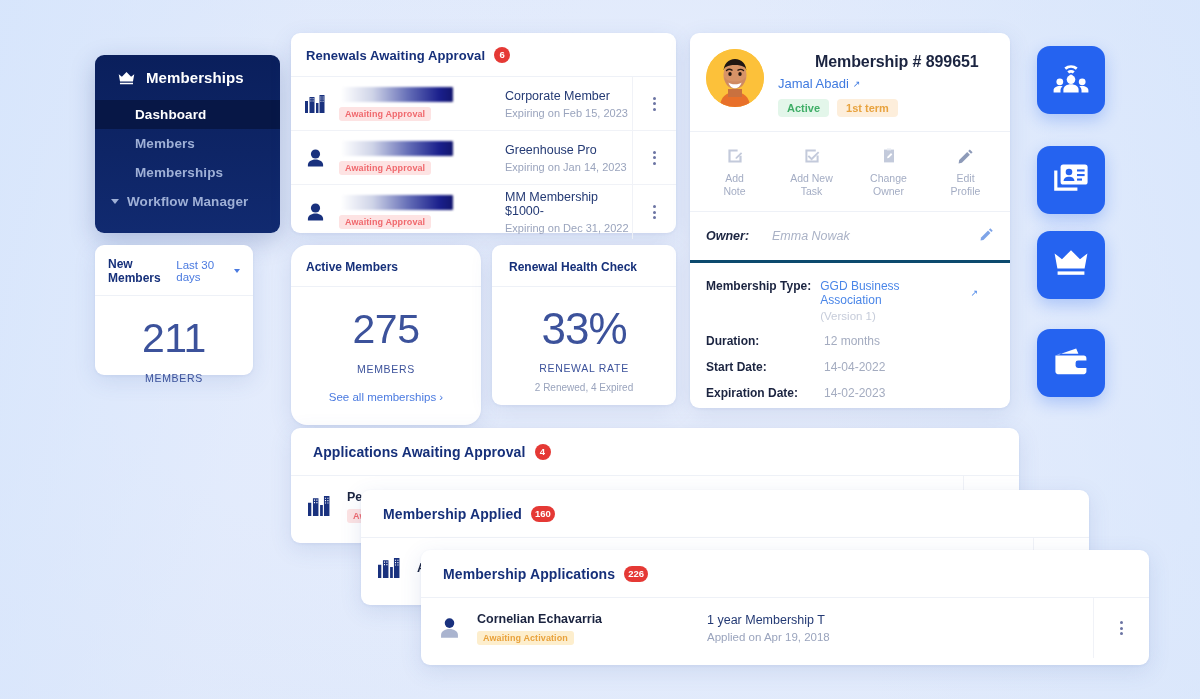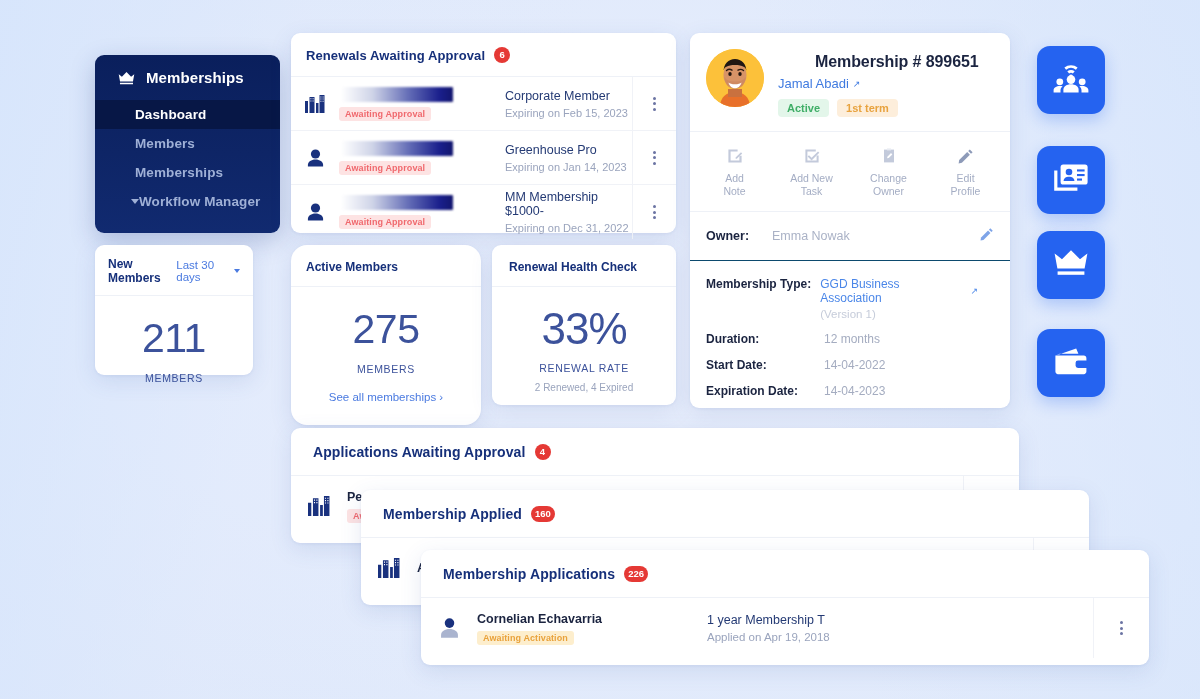--- a/index.html
+++ b/index.html
@@ -39,21 +39,21 @@
   .sb-brand {
     display:flex; align-items:center; gap:10px;
     padding: 14px 0 14px 22px;
     color:#fff; font-size:15px; font-weight:700; letter-spacing:.1px;
   }
   .sb-item {
     padding: 7px 0 7px 40px;
     font-size: 13.5px; color:#9fb0d6; font-weight:700; letter-spacing:.1px;
   }
   .sb-item.active { background:#071746; color:#ffffff; }
-  .sb-item.wf { display:flex; align-items:center; padding-left:36px; }
+  .sb-item.wf { display:flex; align-items:center; gap:8px; padding-left:16px; }
   .caret { width:0;height:0;border-left:4.5px solid transparent;border-right:4.5px solid transparent;border-top:5px solid #9fb0d6; display:inline-block; }
   .crown-svg { width:19px; height:14px; display:block; }
 
   
   #renewals { left: 291px; top: 33px; width: 385px; height: 200px; }
   .card-head {
     display:flex; align-items:center; gap:9px;
     padding: 14px 0 13px 15px;
     border-bottom: 1px solid #eef1f7;
   }
@@ -132,21 +132,21 @@
   .st-pill { padding:3px 9px; border-radius:4px; font-size:11px; font-weight:600; }
   .st-active { background:#e3f6ea; color:#3fae67; }
   .st-term { background:#fdeedb; color:#e8a33f; }
 
   .qa { display:flex; padding:14px 6px 13px 6px; border-bottom:1px solid #eef1f7; }
   .qa-item { flex:1; text-align:center; color:#aeb6cc; }
   .qa-item .qi { height:20px; display:flex; align-items:center; justify-content:center; }
   .qa-item .ql { font-size:10.5px; line-height:1.25; margin-top:6px; color:#a4adc4;}
   .qa-item.strong .qi svg { fill:#8d9ab8; }
 
-  .owner-row { display:flex; align-items:center; padding:15px 16px; border-bottom:1px solid #0c4a6e; }
+  .owner-row { display:flex; align-items:center; padding:15px 16px; border-bottom:3px solid #0c4a6e;font-style:italic; }
   .owner-lbl { font-size:12.5px; font-weight:700; color:#1b2440; width:66px; }
   .owner-val { font-size:12.5px; color:#aab2c6; flex:1; }
 
   .d-fields { padding:16px 32px 0 16px; }
   .f-row { display:flex; margin-bottom:12px; align-items:flex-start; }
   .f-lbl { width:118px; font-size:12px; font-weight:700; color:#1b2440; }
   .f-val { font-size:12px; color:#a4acc0; }
   .f-val.link { color:#4a86e8; display:flex; align-items:center; gap:12px; }
   .f-ver { font-size:11.5px; color:#c6ccda; margin-top:3px; }
 
@@ -410,21 +410,21 @@
       <div class="f-row">
         <span class="f-lbl">Duration:</span>
         <span class="f-val">12 months</span>
       </div>
       <div class="f-row">
         <span class="f-lbl">Start Date:</span>
         <span class="f-val">14-04-2022</span>
       </div>
       <div class="f-row">
         <span class="f-lbl">Expiration Date:</span>
-        <span class="f-val">14-04-2023</span>
+        <span class="f-val">14-02-2023</span>
       </div>
     </div>
   </div>
 
   <div class="sqbtn" id="sq1">
     <span>
       <svg width="36" height="32" viewBox="0 0 36 32" fill="#fff">
         <path d="M11.4 5.6a10.6 10.6 0 0 1 13.2 0l-1.7 2.1a7.9 7.9 0 0 0-9.8 0z"></path>
         <path d="M14.3 9.2a6.4 6.4 0 0 1 7.4 0l-1.8 2.2a3.6 3.6 0 0 0-3.8 0z"></path>
         <circle cx="18" cy="14.4" r="1.8"></circle>

